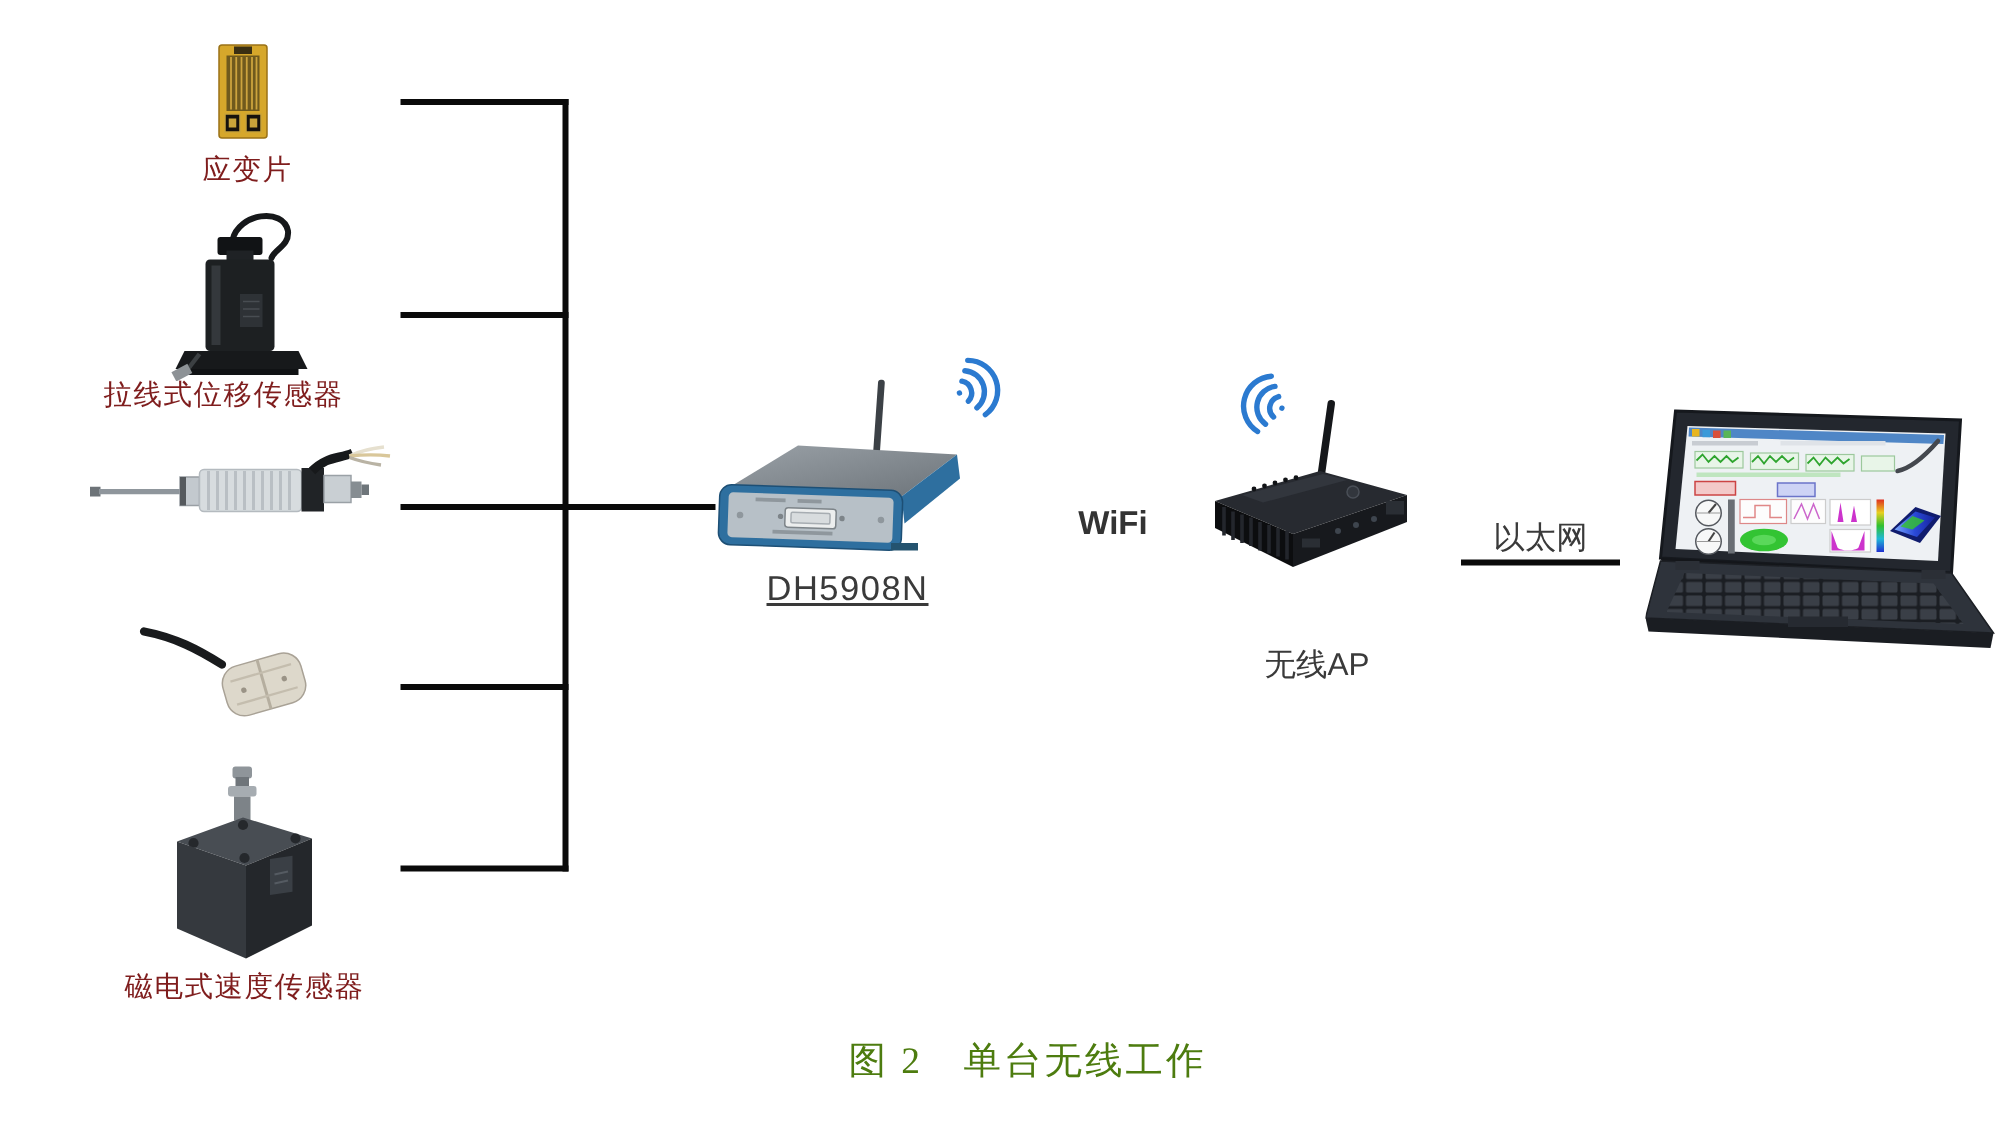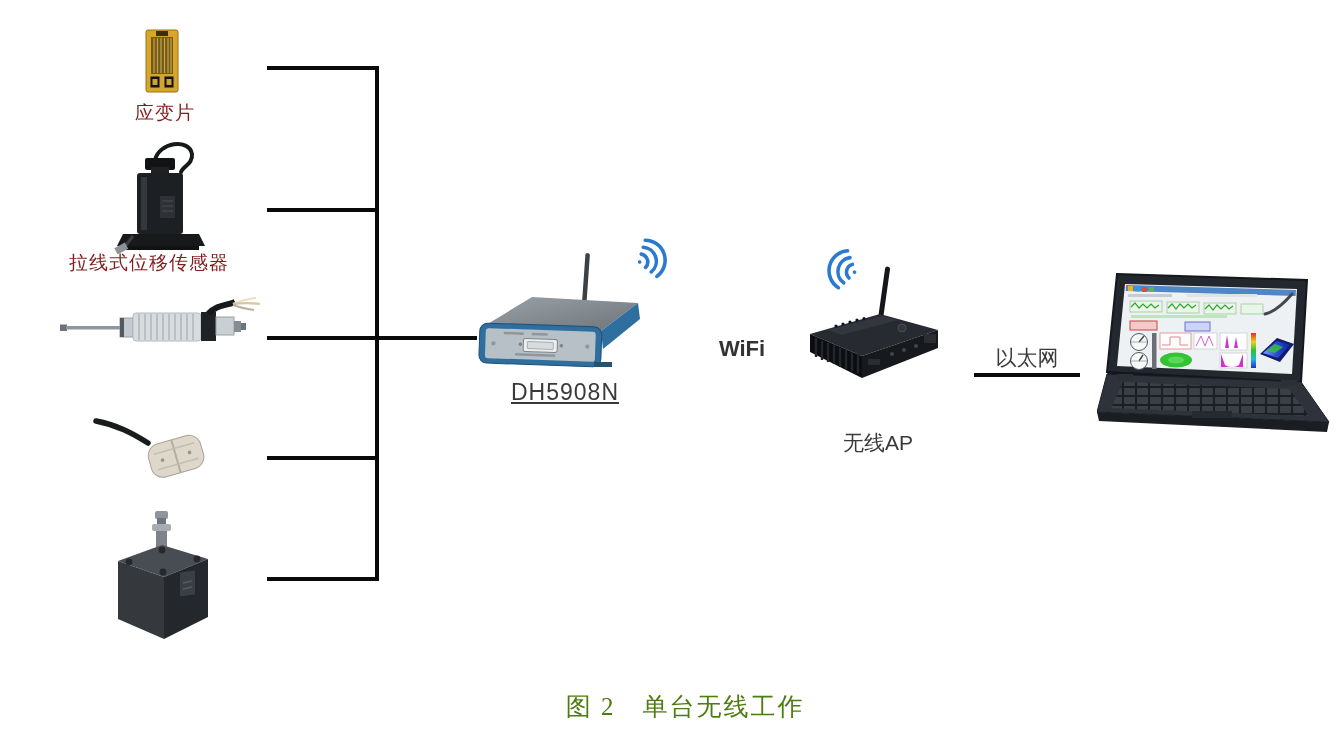--- a/index.html
+++ b/index.html
@@ -128,20 +128,21 @@
     <circle cx="23" cy="57" r="3.4" fill="#25282c"></circle>
     <circle cx="56" cy="45" r="3.4" fill="#25282c"></circle>
     <circle cx="91" cy="54" r="3.4" fill="#25282c"></circle>
     <circle cx="57" cy="67" r="3.4" fill="#25282c"></circle>
     <polygon points="12,56 58,72 58,134 12,114" fill="#35393e"></polygon>
     <polygon points="58,72 102,54 102,112 58,134" fill="#24272b"></polygon>
     <rect x="74" y="78" width="15" height="24" fill="#3a3f45" transform="skewY(-8)"></rect>
     <line x1="77" y1="78" x2="86" y2="76" stroke="#555b62" stroke-width="1.4"></line>
     <line x1="77" y1="84" x2="86" y2="82" stroke="#555b62" stroke-width="1.4"></line>
   </svg>
+  <div class="sensor-label" style="left:68px;top:645px;width:190px;">磁电式速度传感器</div>
 
   <svg class="dev" style="left:474px;top:243px;" width="175" height="135" viewBox="0 0 175 135">
     <defs>
       <linearGradient id="daqTop" x1="0" y1="0" x2="1" y2="1">
         <stop offset="0" stop-color="#9aa1a7"></stop>
           <stop offset="1" stop-color="#6d747a"></stop>
       </linearGradient>
     </defs>
     <g transform="rotate(4 110 60)">
       <rect x="108" y="10" width="4.5" height="52" rx="2" fill="#3c4146"></rect>

